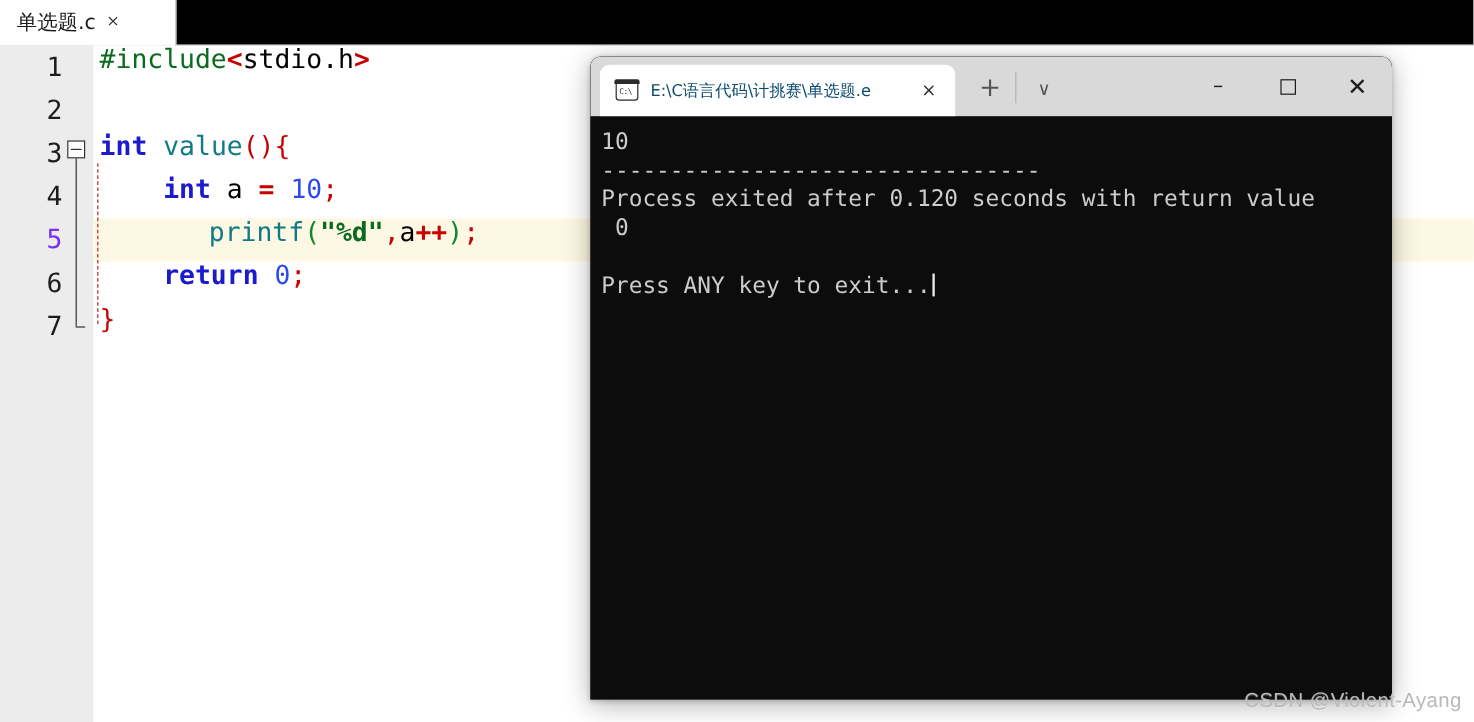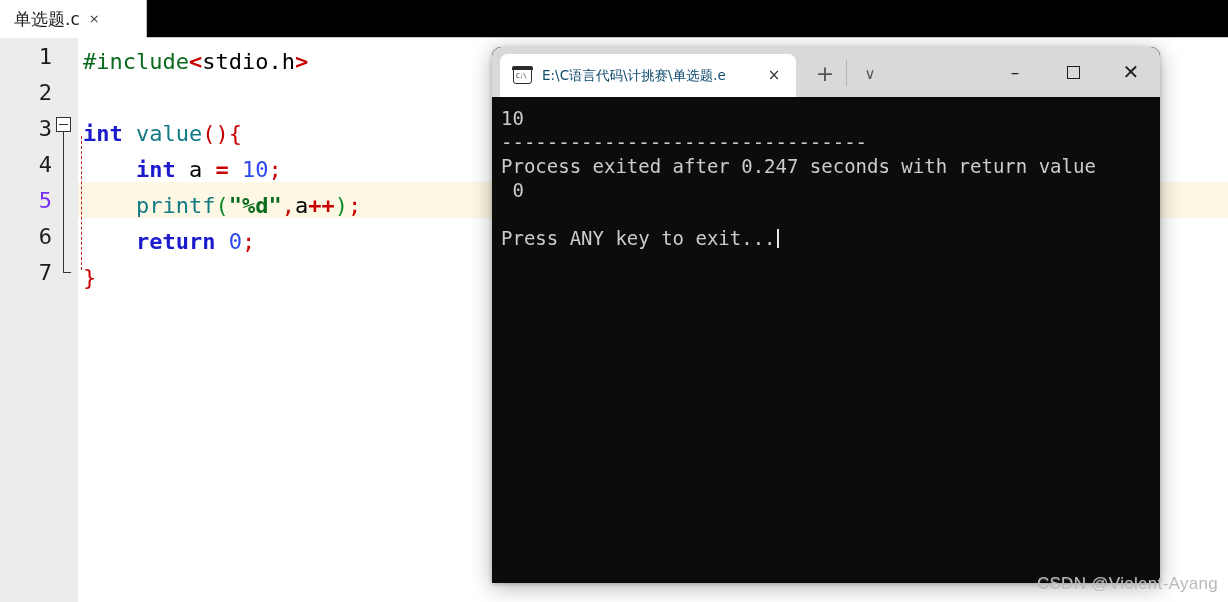--- a/index.html
+++ b/index.html
@@ -48,21 +48,21 @@
     position:absolute; left:78px; top:0; right:0; height:564px;
     background:#ffffff;
   }
   .line-highlight {
     position:absolute; left:0; top:0; width:1228px; height:36px;
     background:#fdf8e3;
   }
 
   .code-line {
     position:absolute; left:0; height:36px;
-    display:flex; align-items:flex-end;
+    display:flex; align-items:flex-start;
     font-family:"DejaVu Sans Mono", monospace;
     font-size:22px;
     white-space:pre;
   }
   .lineno {
     position:absolute; height:36px; width:52px;
     display:flex; align-items:center; justify-content:flex-end;
     font-family:"DejaVu Sans Mono", monospace;
     font-size:22px; color:#1c1c1c;
   }
@@ -215,21 +215,21 @@
     <div class="gutter"></div>
     <div class="code-area">
       <div id="hl-holder">
           <div class="line-highlight" style="top: 144px;"></div>
         </div>
       <div id="code-lines">
           <div class="code-line" style="top: 0px; left: 5px;"><span class="t-pre">#include</span><span class="t-angle">&lt;</span><span class="t-plain">stdio.h</span><span class="t-angle">&gt;</span></div>
           <div class="code-line" style="top: 36px; left: 5px;"></div>
           <div class="code-line" style="top: 72px; left: 5px;"><span class="t-kw">int</span><span class="t-plain"> </span><span class="t-fn">value</span><span class="t-punct">(){</span></div>
           <div class="code-line" style="top: 108px; left: 5px;"><span class="t-plain">    </span><span class="t-kw">int</span><span class="t-plain"> </span><span class="t-plain">a</span><span class="t-plain"> </span><span class="t-op">=</span><span class="t-plain"> </span><span class="t-num">10</span><span class="t-punct">;</span></div>
-          <div class="code-line" style="top: 144px; left: 5px;"><span class="t-plain">    </span><span class="t-fn">printf</span><span class="t-paren">(</span><span class="t-str">"%d"</span><span class="t-punct">,</span><span class="t-plain">a</span><span class="t-op">++</span><span class="t-paren">)</span><span class="t-punct">;</span></div>
+          <div class="code-line" style="top: 144px; left: 5px; padding-left: 38px;"><span class="t-plain">    </span><span class="t-fn">printf</span><span class="t-paren">(</span><span class="t-str">"%d"</span><span class="t-punct">,</span><span class="t-plain">a</span><span class="t-op">++</span><span class="t-paren">)</span><span class="t-punct">;</span></div>
           <div class="code-line" style="top: 180px; left: 5px;"><span class="t-plain">    </span><span class="t-kw">return</span><span class="t-plain"> </span><span class="t-num">0</span><span class="t-punct">;</span></div>
           <div class="code-line" style="top: 216px; left: 5px;"><span class="t-punct">}</span></div>
         </div>
     </div>
     <div id="gutter-numbers">
         <div class="lineno" style="top: 0px; left: 0px;">1</div>
         <div class="lineno" style="top: 36px; left: 0px;">2</div>
         <div class="lineno" style="top: 72px; left: 0px;">3</div>
         <div class="lineno" style="top: 108px; left: 0px;">4</div>
         <div class="lineno current" style="top: 144px; left: 0px;">5</div>
@@ -263,21 +263,21 @@
       <div class="winbtn max">
         <span class="max-glyph"></span>
       </div>
       <div class="winbtn close">✕</div>
     </div>
 
     <div class="term-screen">
       <div id="term-lines">
           <div class="term-line">10</div>
           <div class="term-line">--------------------------------</div>
-          <div class="term-line">Process exited after 0.247 seconds with return value</div>
+          <div class="term-line">Process exited after 0.120 seconds with return value</div>
           <div class="term-line"> 0</div>
           <div class="term-line blank">&nbsp;</div>
           <div class="term-line">Press ANY key to exit...<span class="term-cursor"></span></div>
         </div>
     </div>
   </div>
 
   <div class="watermark">CSDN @Violent-Ayang</div>
 </div>
 

